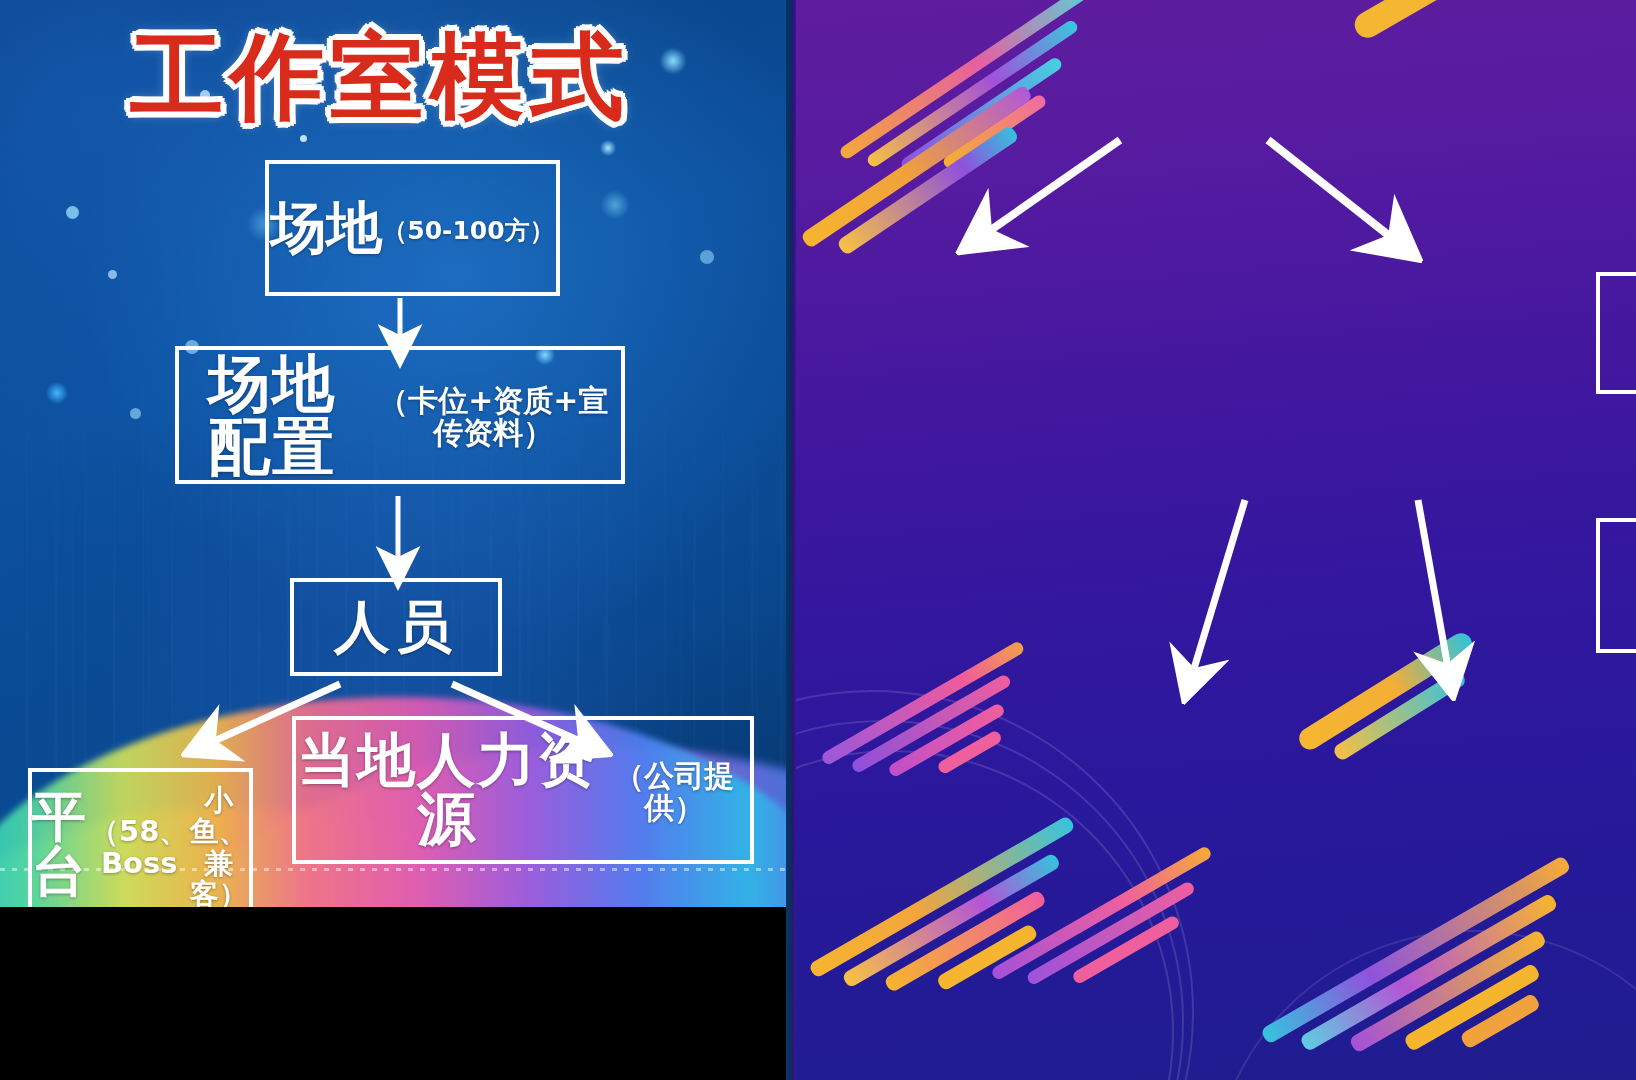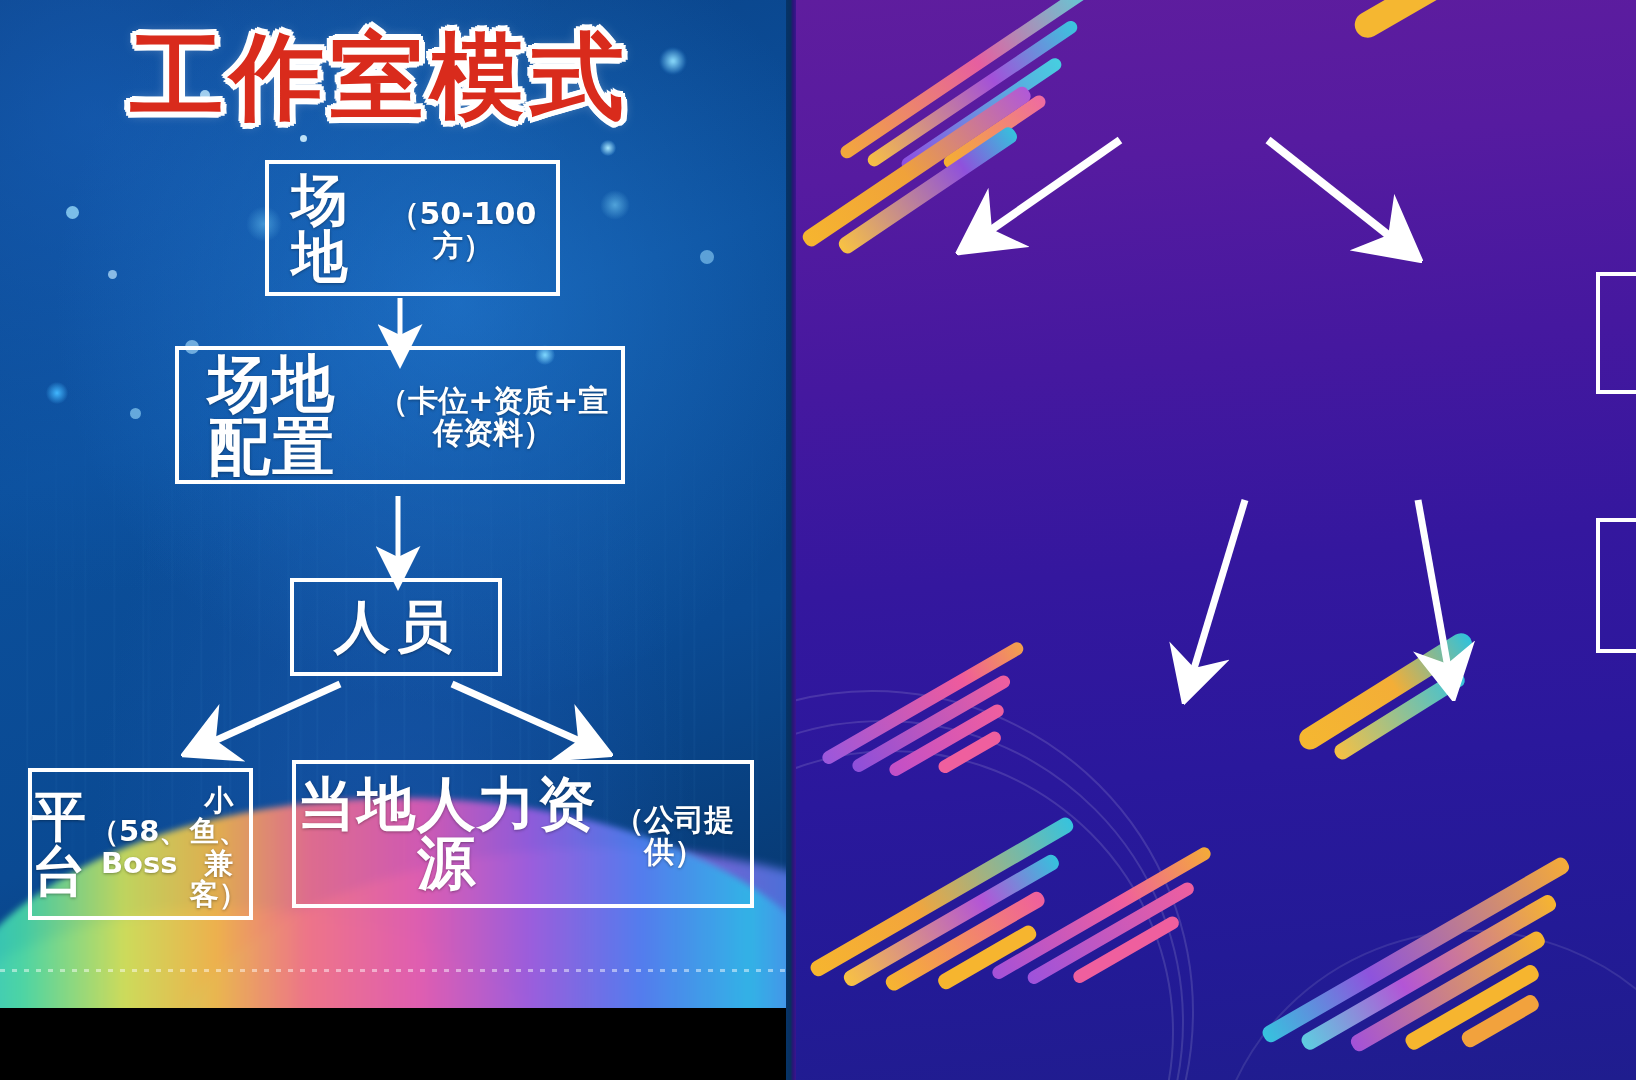--- a/index.html
+++ b/index.html
@@ -6,21 +6,21 @@
   body{font-family:"Liberation Sans","DejaVu Sans",sans-serif;}
 
   #poster{
     position:relative;
     width:1636px;height:1080px;
     overflow:hidden;
   }
 
   
   .panel-left{
-    position:absolute;left:0;top:0;width:790px;height:1008px;
+    position:absolute;left:0;top:0;width:790px;height:907px;
     overflow:hidden;
     background:
       radial-gradient(circle at 58% 30%, rgba(40,130,220,.55) 0%, rgba(40,130,220,0) 48%),
       radial-gradient(circle at 12% 12%, rgba(30,110,210,.45) 0%, rgba(30,110,210,0) 42%),
       radial-gradient(ellipse at 50% 95%, rgba(25,85,170,.8) 0%, rgba(25,85,170,0) 55%),
       linear-gradient(160deg,#0a3f82 0%,#0b4f9b 38%,#0a4a93 68%,#063468 100%);
   }
   
   .lp-streaks{position:absolute;inset:0;opacity:.30;
     background:
@@ -93,34 +93,34 @@
     color:#fff;text-align:center;
     font-family:"DejaVu Sans","Liberation Sans",sans-serif;
     text-shadow:0 1px 3px rgba(0,0,0,.35);
   }
   .box .main{font-weight:bold;line-height:1.02;}
   .box .sub{font-weight:bold;line-height:1.08;}
 
   
   #box-venue{left:265px;top:160px;width:295px;height:136px;}
   #box-venue .main{font-size:56px;}
-  #box-venue .sub{font-size:30px;margin-top:4px;}
+  #box-venue .sub{font-size:25px;margin-top:4px;}
 
   #box-venue-config{left:175px;top:346px;width:450px;height:138px;}
   #box-venue-config .main{font-size:62px;letter-spacing:2px;}
   #box-venue-config .sub{font-size:30px;margin-top:4px;}
 
   #box-staff{left:290px;top:578px;width:212px;height:98px;}
   #box-staff .main{font-size:56px;letter-spacing:6px;}
 
   #box-platform-l{left:28px;top:768px;width:225px;height:152px;}
   #box-platform-l .main{font-size:54px;letter-spacing:4px;}
   #box-platform-l .sub{font-size:29px;margin-top:7px;}
 
-  #box-hr{left:292px;top:760px;width:462px;height:148px;}
+  #box-hr{left:292px;top:716px;width:462px;height:148px;}
   #box-hr .main{font-size:58px;letter-spacing:2px;}
   #box-hr .sub{font-size:30px;margin-top:4px;}
 
   
   #box-local-group{left:806px;top:272px;width:340px;height:122px;}
 
   #box-dispatch{left:806px;top:518px;width:305px;height:135px;}
 
   svg.arrows{position:absolute;left:0;top:0;width:1636px;height:1080px;pointer-events:none;}
 </style>

